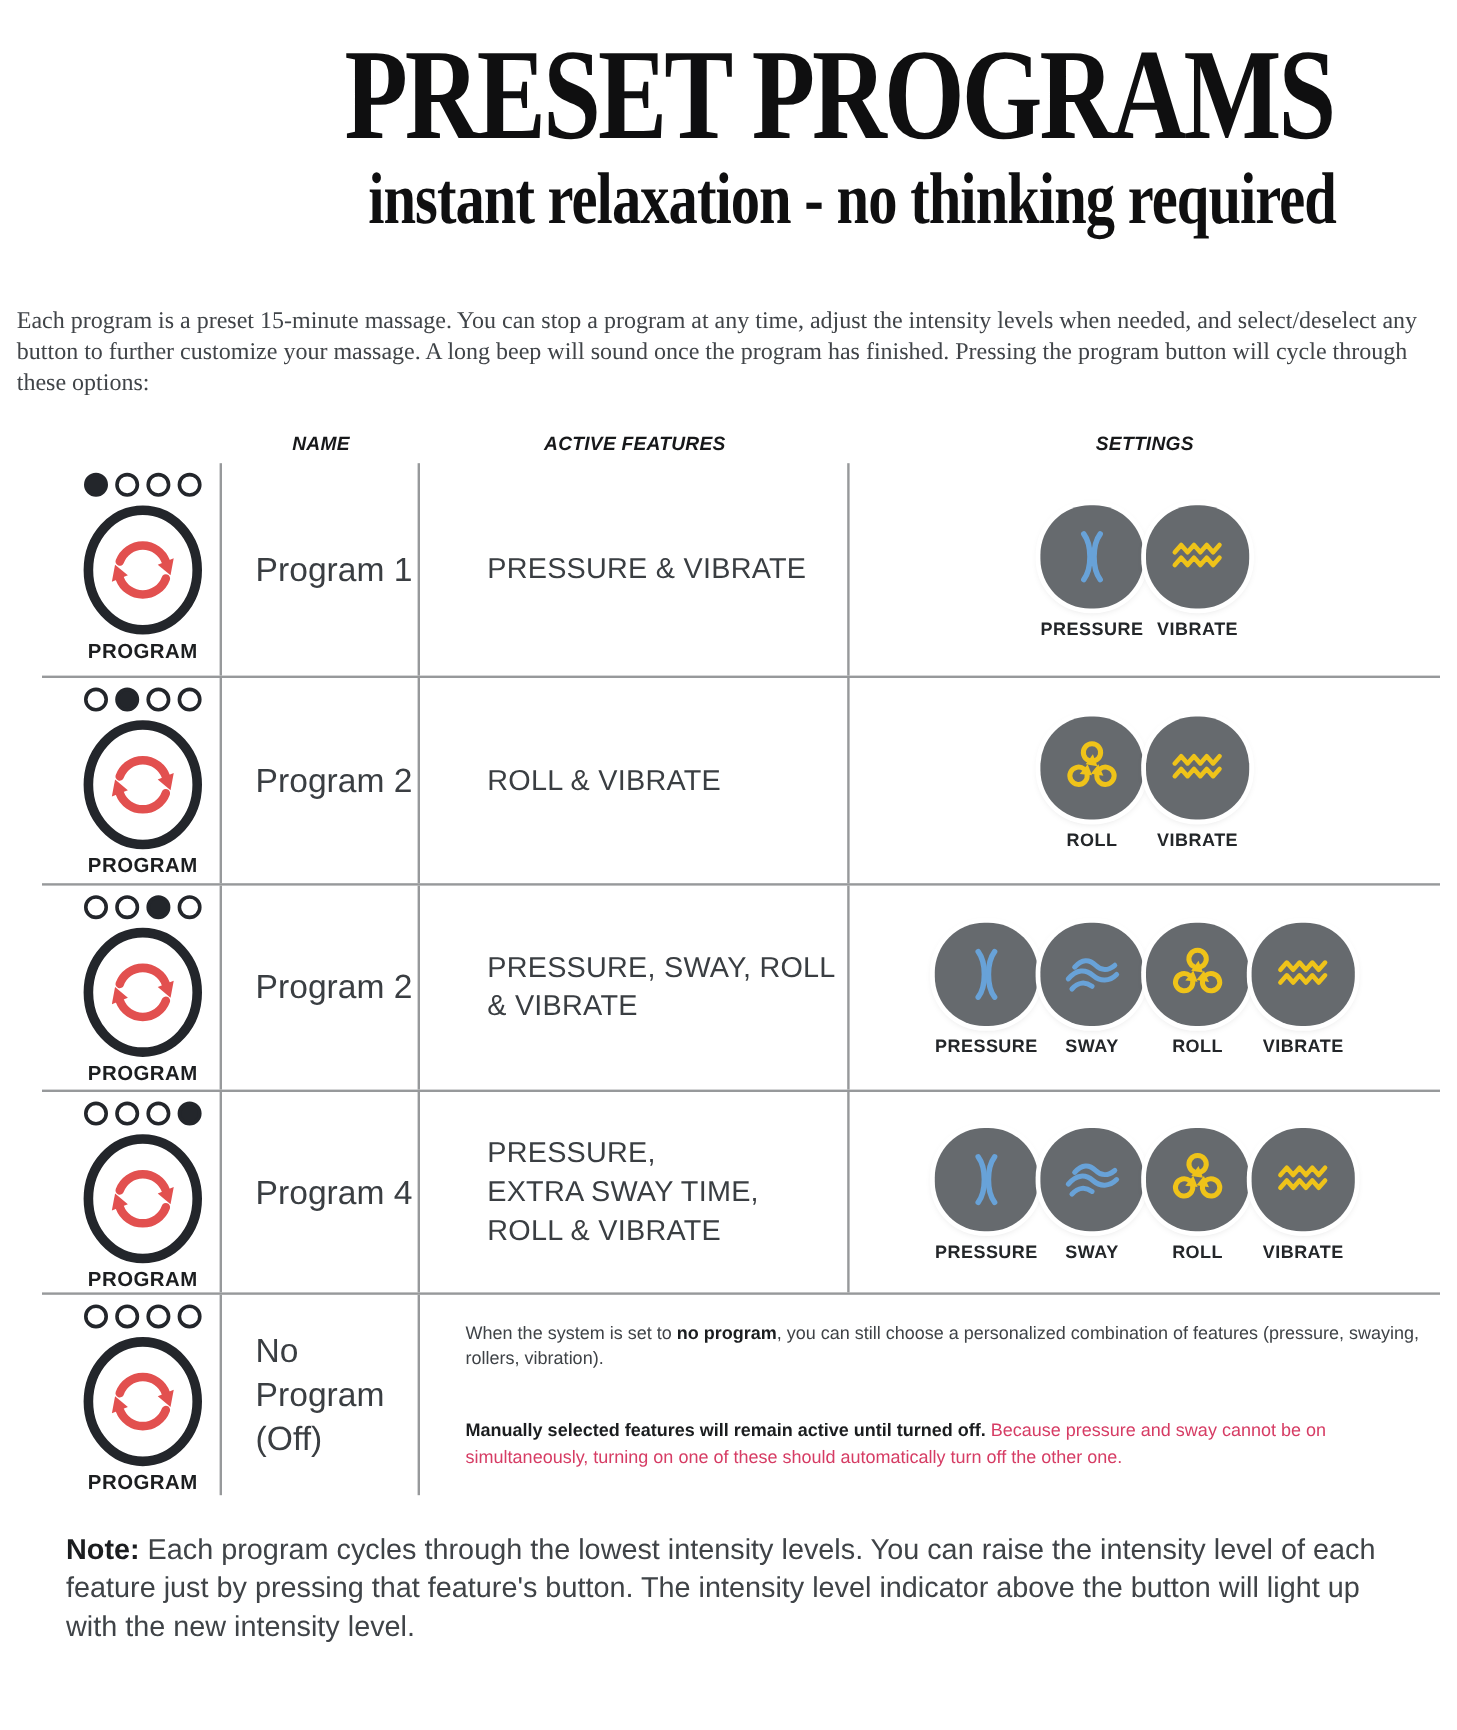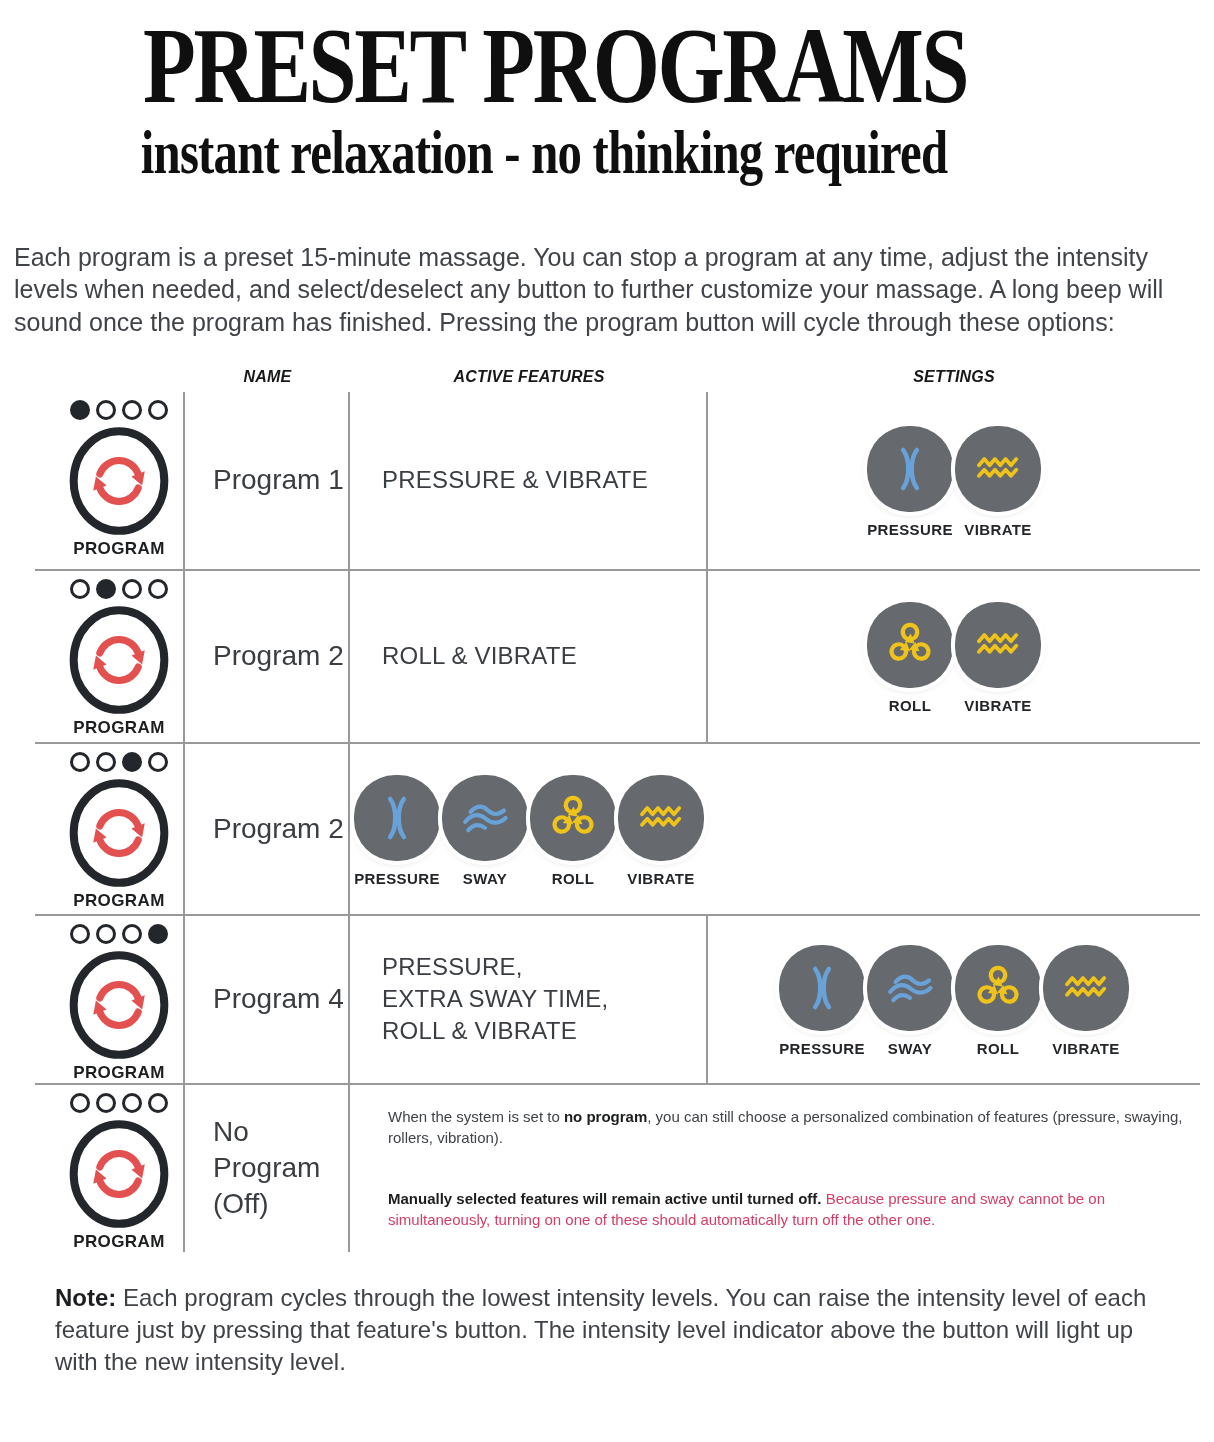--- a/index.html
+++ b/index.html
@@ -3,37 +3,37 @@
 <meta charset="utf-8">
 <style>
   * { margin:0; padding:0; box-sizing:border-box; }
   html,body { background:#ffffff; }
   body {
     width:1214px; height:1442px; position:relative; overflow:hidden;
     font-family:"Liberation Sans","DejaVu Sans",sans-serif;
     color:#3f4347;
   }
   
-  .hdr { text-align:left; padding-top:12px; color:#0f0f10;margin-left:40px; }
+  .hdr { text-align:right; padding-top:26px; color:#0f0f10;margin-left:40px; }
   .title-line { line-height:1; }
   .title {
     display:inline-block; font-family:"Liberation Serif","DejaVu Serif",serif;
     font-weight:700; font-size:108px; letter-spacing:-3px;
     transform:scaleX(.80); transform-origin:center; white-space:nowrap;
   }
   .subtitle {
     display:inline-block; font-family:"Liberation Serif","DejaVu Serif",serif;
     font-weight:700; font-size:61px; letter-spacing:-1px;
     transform:scaleX(.80); transform-origin:center; white-space:nowrap;
     margin-top:2px;
   }
   
   .intro {
     margin:58px 16px 0 14px; width:1180px;
-    font-size:25px; line-height:1.29; color:#404448;
+    font-size:20px; line-height:1.29; color:#404448;font-family:Liberation Serif, serif;
   }
   
   .thead {
     display:grid; grid-template-columns:150px 165px 358px 1fr;
     margin-left:35px; width:1165px; margin-top:22px; height:32px;
     align-items:end;
     font-style:italic; font-weight:700; font-size:16px; color:#17181a;
     letter-spacing:.2px;
   }
   .thead > div { text-align:center; padding-bottom:6px; }
@@ -46,21 +46,21 @@
   .trow:nth-of-type(2){ height:170px; }
   .trow:nth-of-type(3){ height:177px; }
   .trow:nth-of-type(4){ height:173px; }
   .trow:nth-of-type(5){ height:172px; }
   .cell { height:100%; }
   .c-prog { display:flex; justify-content:center; align-items:flex-start;
             padding-top:8px; border-right:2px solid #97999b; }
   .c-name { display:flex; align-items:center; padding-left:28px;
             border-right:2px solid #97999b; font-size:28px; color:#3a3e42;
             white-space:pre-line; line-height:1.3; }
-  .c-feat { display:flex; align-items:center; padding-left:32px; padding-right:8px;
+  .c-feat { display:flex; align-items:center; padding-left:56px; padding-right:8px;
             border-right:2px solid #97999b; font-size:24px; color:#3a3e42;
             white-space:pre-line; line-height:1.35; letter-spacing:.2px; }
   .c-feat.merged { grid-column:3 / 5; border-right:none; display:flex;
             flex-direction:column; justify-content:center; align-items:flex-start;
             padding-left:38px; padding-right:14px; white-space:normal;
             font-size:21px; line-height:1.43; letter-spacing:0; }
   .c-set  { display:flex; justify-content:center; align-items:center; 
             padding-top:4px; }
   
   .progblock { display:flex; flex-direction:column; align-items:center; margin-left:20px; }
@@ -233,20 +233,22 @@
           <span class="dot filled"></span>
           <span class="dot"></span>
         </div>
       <svg class="progbtn">
           <use href="#i-program"></use>
         </svg>
       <div class="proglabel">PROGRAM</div>
     </div>
   </div>
   <div class="cell c-name">Program 2</div>
+  <div class="cell c-feat">PRESSURE, SWAY, ROLL
+&amp; VIBRATE</div>
   <div class="cell c-set">
     <div class="fticon">
       <span class="circle">
           <svg class="fi">
             <use href="#i-pressure"></use>
           </svg>
         </span>
       <span class="ftlabel">PRESSURE</span>
     </div>
     <div class="fticon">

